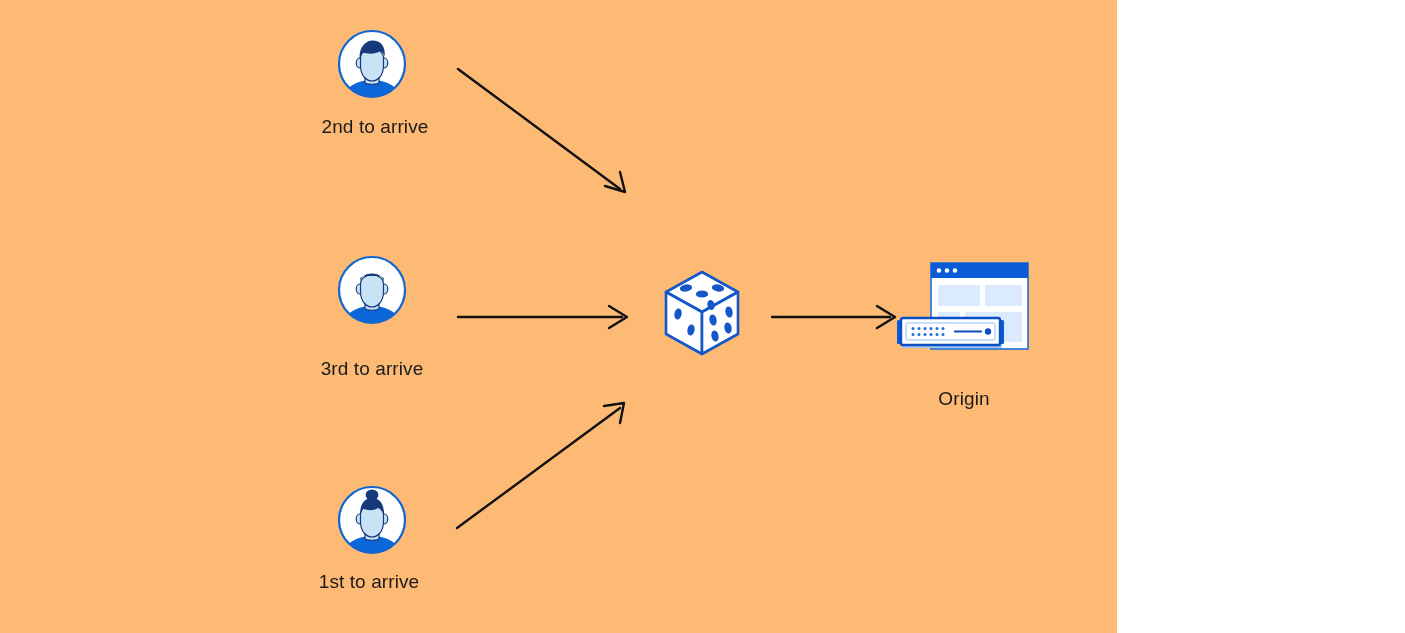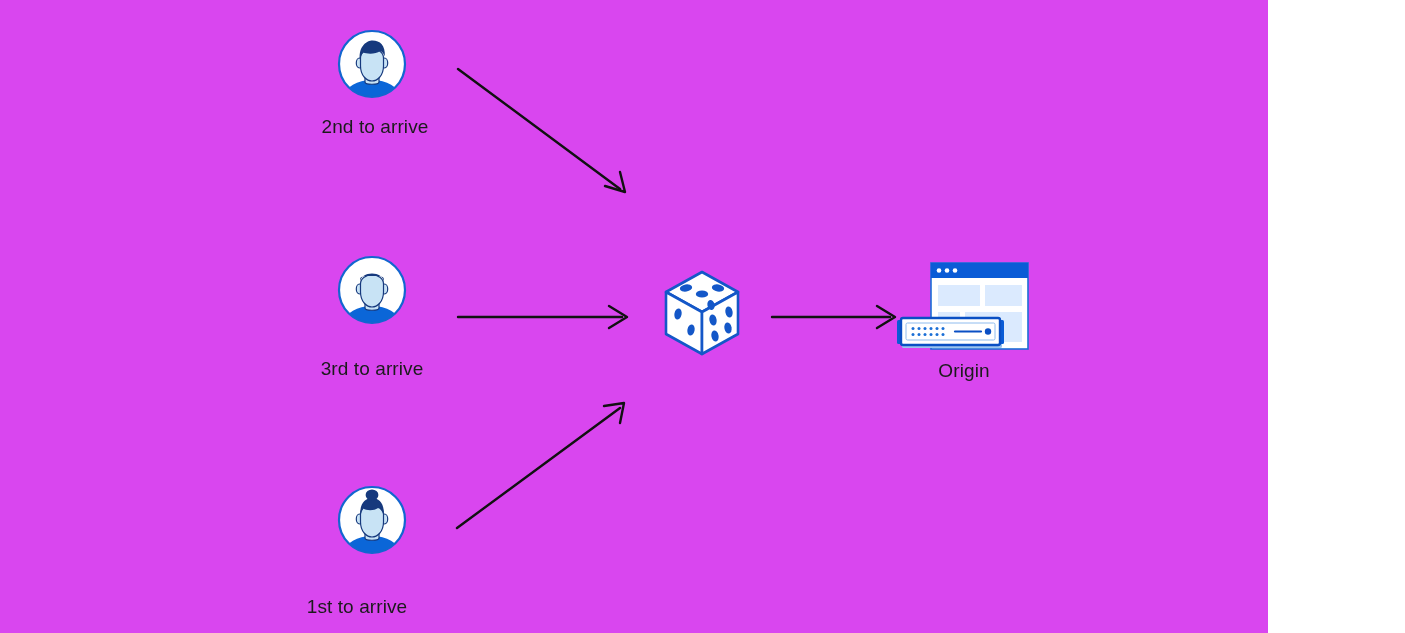--- a/index.html
+++ b/index.html
@@ -5,23 +5,23 @@
   html, body {
     margin: 0;
     padding: 0;
     background: #ffffff;
   }
   body {
     font-family: "Liberation Sans", sans-serif;
   }
   #canvas {
     position: relative;
-    width: 1268px;
+    width: 1117px;
     height: 633px;
-    background: #d946ef;
+    background: #fdba74;
     overflow: hidden;
     text-decoration: underline;
   }
   .node {
     position: absolute;
   }
   .node-label {
     position: absolute;
     text-align: center;
     color: #1b1b1b;
@@ -135,21 +135,21 @@
         <ellipse cx="48.5" cy="35" rx="3.2" ry="5" fill="#c8e3f5" stroke="#16397d" stroke-width="1.2"></ellipse>
         <path d="M24.5 30 C24.5 18 47.5 18 47.5 30 L47.5 38 C47.5 48 41 53 36 53 C31 53 24.5 48 24.5 38 Z" fill="#c8e3f5" stroke="#16397d" stroke-width="1.2"></path>
 
         <path d="M24.6 32 C23 20 29 14 36 14 C43.5 14 49 20 47.6 32
                  C47.6 32 46.6 25.5 42 24 C38 27 30 26.5 27.4 24.5 C25.8 26.5 25 29.5 24.6 32 Z" fill="#16397d"></path>
         <ellipse cx="36" cy="11" rx="6.4" ry="5.6" fill="#16397d"></ellipse>
       </g>
       <circle cx="36" cy="36" r="33" fill="none" stroke="#1266d0" stroke-width="2.2"></circle>
     </svg>
   </div>
-  <div class="node-label" style="left:257px; top:571px; width:200px;margin-top:25px;">1st to arrive</div>
+  <div class="node-label" style="left:269px; top:571px; width:200px;">1st to arrive</div>
 
   <div class="node" style="left:660px; top:266px; width:84px; height:100px;">
     <svg class="dice-svg" width="84" height="100" viewBox="0 0 84 100" xmlns="http://www.w3.org/2000/svg">
 
       <g fill="#ffffff" stroke="#1457c8" stroke-width="2.6" stroke-linejoin="round">
 
         <path d="M42 6 L78 26 L42 46 L6 26 Z"></path>
 
         <path d="M6 26 L42 46 L42 88 L6 68 Z"></path>
 
@@ -223,15 +223,15 @@
           <circle cx="44" cy="78.5" r="1.5"></circle>
             <circle cx="50" cy="78.5" r="1.5"></circle>
         </g>
 
         <line x1="62" y1="75.5" x2="88" y2="75.5" stroke="#0a4fc4" stroke-width="2.2" stroke-linecap="round"></line>
 
         <circle cx="95" cy="75.5" r="3.2" fill="#0a4fc4"></circle>
       </g>
     </svg>
   </div>
-  <div class="node-label" style="left:864px; top:360px; width:200px;">Origin</div>
+  <div class="node-label" style="left:864px; top:388px; width:200px;">Origin</div>
 
 </div>
 
 </body></html>

